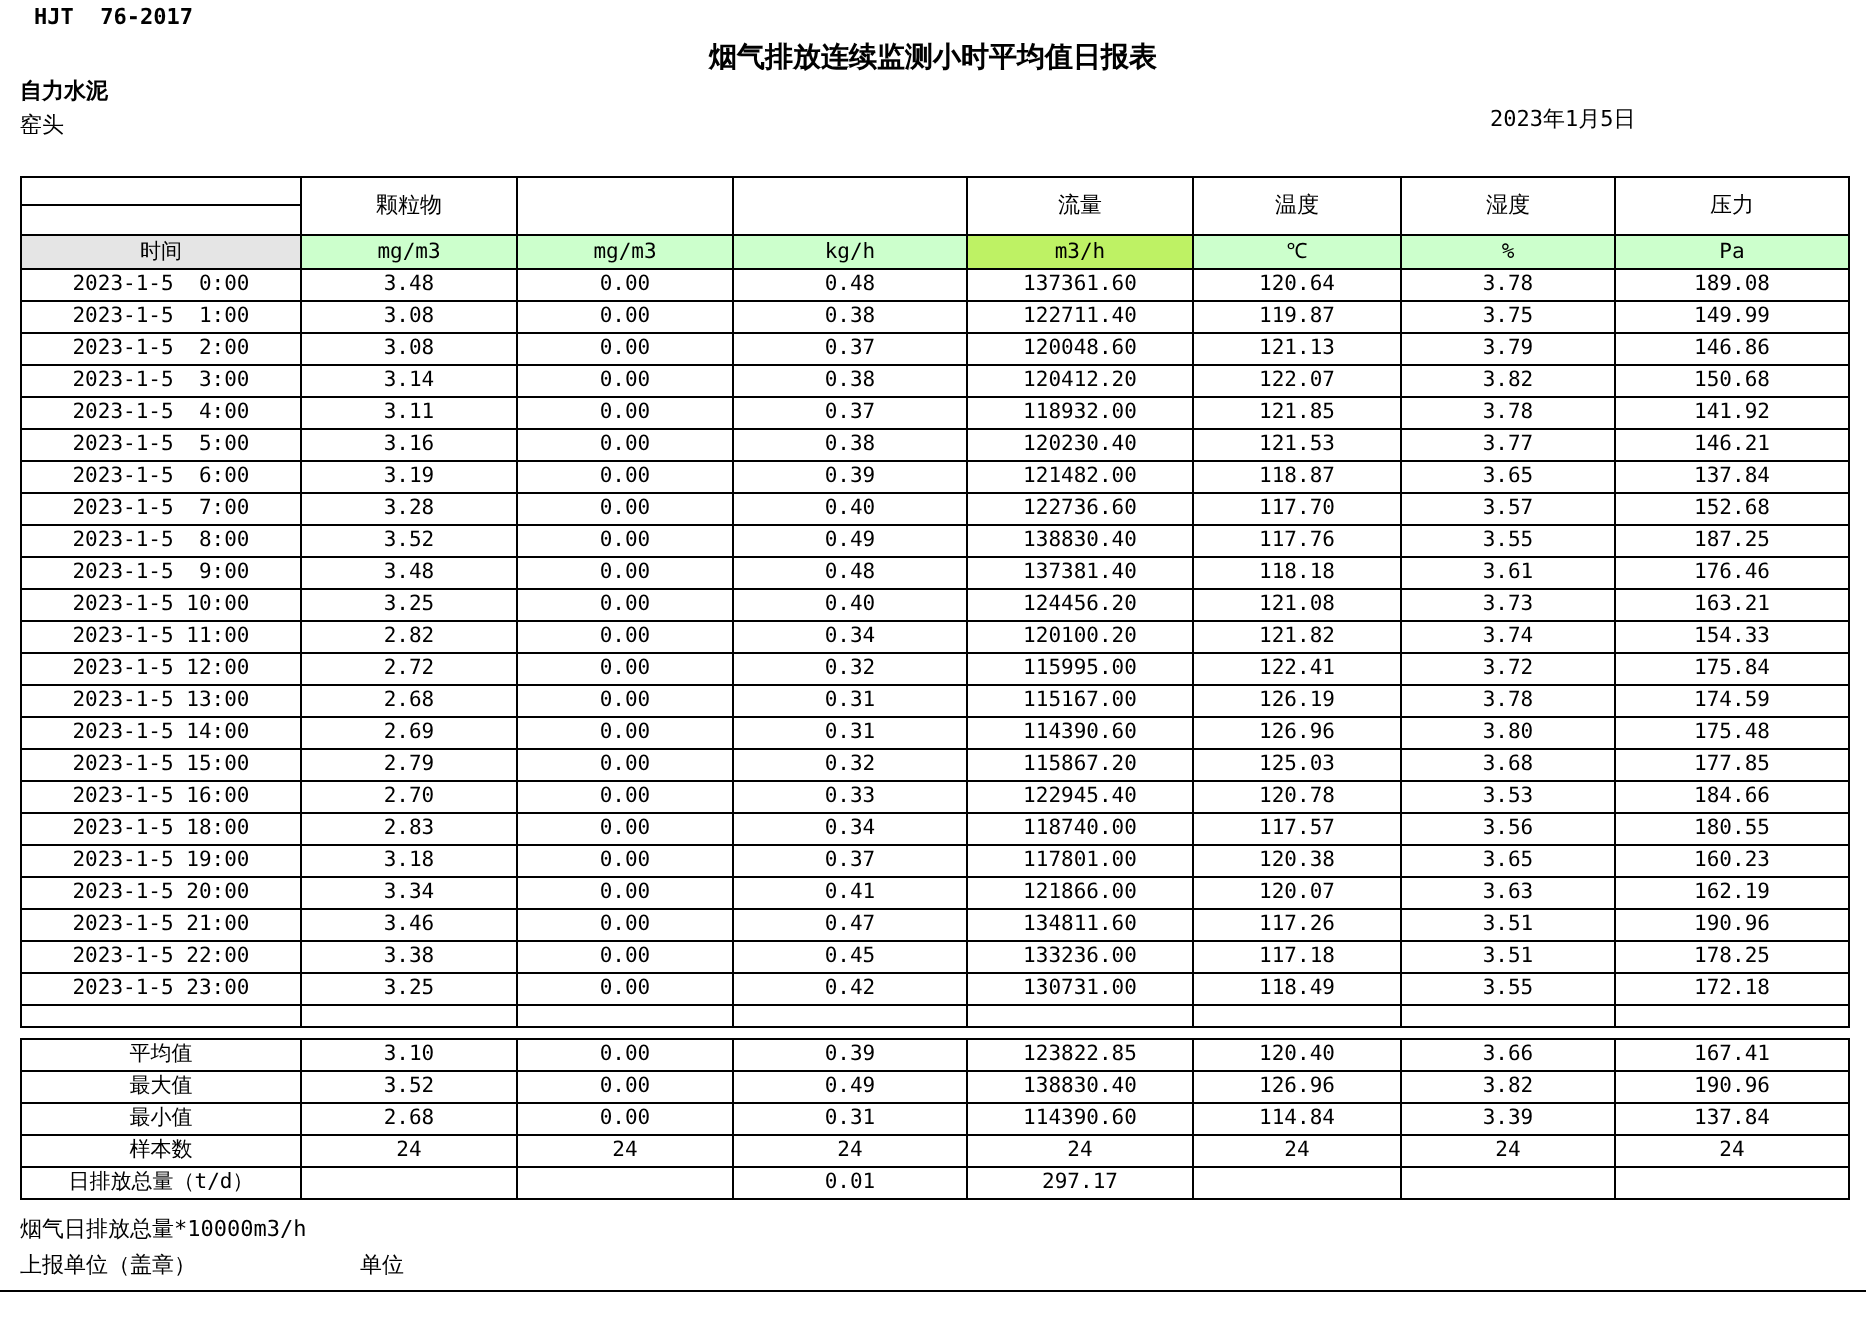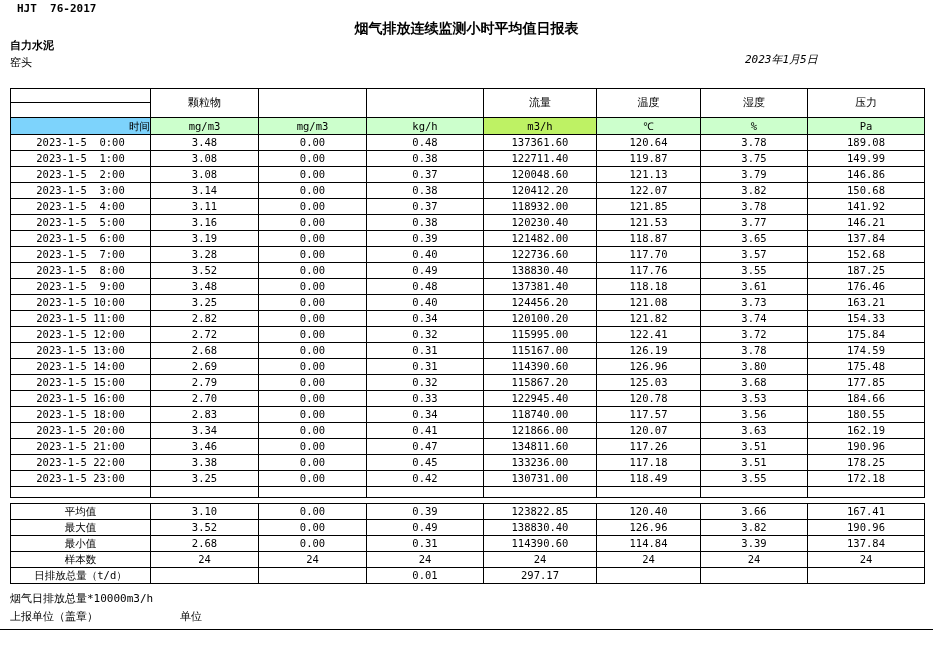--- a/index.html
+++ b/index.html
@@ -8,21 +8,21 @@
     width: 933px; height: 666px;
     font-family: "DejaVu Sans Mono", monospace;
     color: #000;
     overflow: hidden;
   }
   .header-area { position: relative; height: 88px; }
   .std   { position: absolute; left: 17px;  top: 2px;  font-size: 11px; font-weight: bold; white-space: pre; }
   .title { position: absolute; left: 0; right: 0; top: 20px; text-align: center; font-size: 14px; font-weight: bold; }
   .company { position: absolute; left: 10px; top: 38px; font-size: 11px; font-weight: bold; text-align: right; }
   .station { position: absolute; left: 10px; top: 55px; font-size: 11px; font-weight: normal; text-align: right; }
-  .date    { position: absolute; left: 745px; top: 52px; font-size: 11px; font-style: italic; }
+  .date    { position: absolute; left: 745px; top: 52px; font-size: 11px; }
 
   table.tbl {
     margin-left: 10px;
     border-collapse: collapse;
     table-layout: fixed;
     width: 914px;
     border-radius: 14px;
   }
   table.tbl td {
     border: 1px solid #000;
@@ -75,21 +75,21 @@
         <td class="time-head"><div class="split-top"></div><div class="split-bottom"></div></td>
         <td>颗粒物</td>
         <td></td>
         <td></td>
         <td>流量</td>
         <td>温度</td>
         <td>湿度</td>
         <td>压力</td>
       </tr>
       <tr class="unit-row">
-        <td style="background: #7dd3fc; text-align: right;">时间</td>
+        <td style="background: #e5e5e5;">时间</td>
         <td style="background: rgb(204, 255, 204);">mg/m3</td>
         <td style="background: rgb(204, 255, 204);">mg/m3</td>
         <td style="background: rgb(204, 255, 204);">kg/h</td>
         <td style="background: #bef264;">m3/h</td>
         <td style="background: rgb(204, 255, 204);">℃</td>
         <td style="background: rgb(204, 255, 204);">%</td>
         <td style="background: rgb(204, 255, 204);">Pa</td>
       </tr>
       <tr>
         <td>2023-1-5  0:00</td>
@@ -263,20 +263,30 @@
       </tr>
       <tr>
         <td>2023-1-5 18:00</td>
         <td>2.83</td>
         <td>0.00</td>
         <td>0.34</td>
         <td>118740.00</td>
         <td>117.57</td>
         <td>3.56</td>
         <td>180.55</td>
+      </tr>
+      <tr>
+        <td>2023-1-5 19:00</td>
+        <td>3.18</td>
+        <td>0.00</td>
+        <td>0.37</td>
+        <td>117801.00</td>
+        <td>120.38</td>
+        <td>3.65</td>
+        <td>160.23</td>
       </tr>
       <tr>
         <td>2023-1-5 20:00</td>
         <td>3.34</td>
         <td>0.00</td>
         <td>0.41</td>
         <td>121866.00</td>
         <td>120.07</td>
         <td>3.63</td>
         <td>162.19</td>

